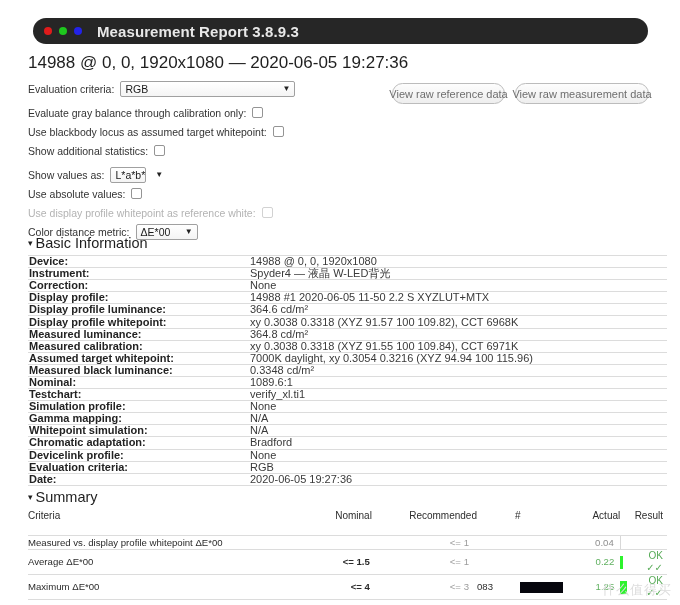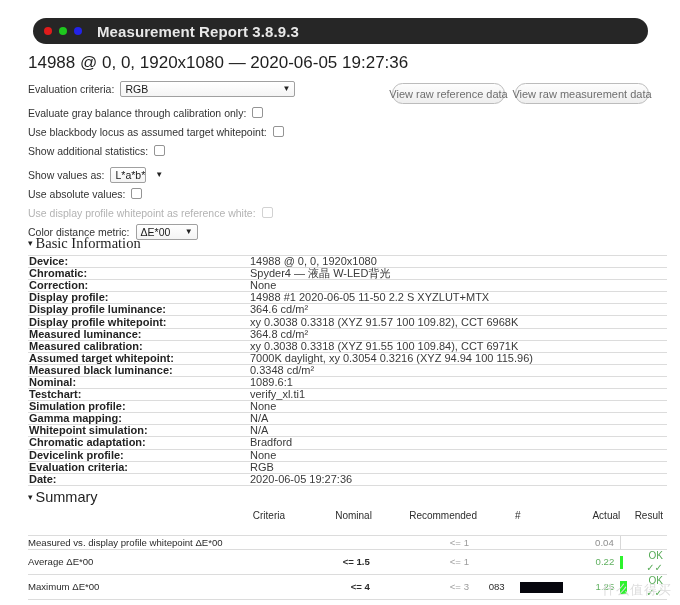--- a/index.html
+++ b/index.html
@@ -122,21 +122,21 @@
 
   
   .sect {
     position: absolute;
     left: 28px;
     font-size: 14.5px;
     color: #1f1f1f;
     white-space: nowrap;
   }
   .sect .tri { font-size: 9px; vertical-align: 2px; margin-right: 3px; }
-  .sect-basic   { top: 235px; font-family: Liberation Serif, serif; }
+  .sect-basic   { top: 235px; }
   .sect-summary { top: 489px; }
 
   
   .kvtable {
     position: absolute;
     left: 28px;
     top: 255px;
     width: 639px;
     border-collapse: collapse;
     font-size: 11px;
@@ -162,33 +162,33 @@
     font-size: 9.6px;
   }
   .sumtable th {
     font-weight: normal;
     color: #2d2d2d;
     font-size: 10px;
     padding: 0 0 14px 0;
     text-align: right;
     vertical-align: top;
   }
-  .sumtable th.c-criteria { text-align: right; }
+  .sumtable th.c-criteria { text-align: left; }
   .sumtable td {
     border-bottom: 1px solid #dcdcdc;
     border-top: 1px solid #dcdcdc;
     height: 13px;
     line-height: 12px;
     vertical-align: middle;
     padding: 0;
   }
   .c-criteria   { width: 262px; }
   .c-nominal    { width: 86px;  text-align: right; }
   .c-recommend  { width: 98px;  text-align: right; }
-  .c-hash       { width: 40px;  text-align: center; }
+  .c-hash       { width: 40px;  text-align: left; }
   .c-swatch     { width: 46px; }
   .c-actual     { width: 48px;  text-align: right; }
   .c-bar        { width: 14px; }
   .c-result     { text-align: right; padding-right: 4px !important; }
 
   td.c-criteria  { color: #2b2b2b; }
   td.c-nominal   { font-weight: bold; color: #2b2b2b; padding-right: 2px !important;}
   td.c-recommend { color: #9c9c9c; padding-right: 8px !important; }
   td.c-hash      { color: #2b2b2b; padding-right: 4px !important; }
   td.c-actual    { padding-right: 6px !important; }
@@ -297,21 +297,21 @@
   <span class="tri">▾</span><span>Basic Information</span>
 </div>
 
 <table class="kvtable">
   <tbody>
     <tr>
         <td class="k">Device:</td>
         <td class="v">14988 @ 0, 0, 1920x1080</td>
       </tr>
     <tr>
-        <td class="k">Chromatic:</td>
+        <td class="k">Instrument:</td>
         <td class="v">Spyder4 — 液晶 W-LED背光</td>
       </tr>
     <tr>
         <td class="k">Correction:</td>
         <td class="v">None</td>
       </tr>
     <tr>
         <td class="k">Display profile:</td>
         <td class="v">14988 #1 2020-06-05 11-50 2.2 S XYZLUT+MTX</td>
       </tr>

